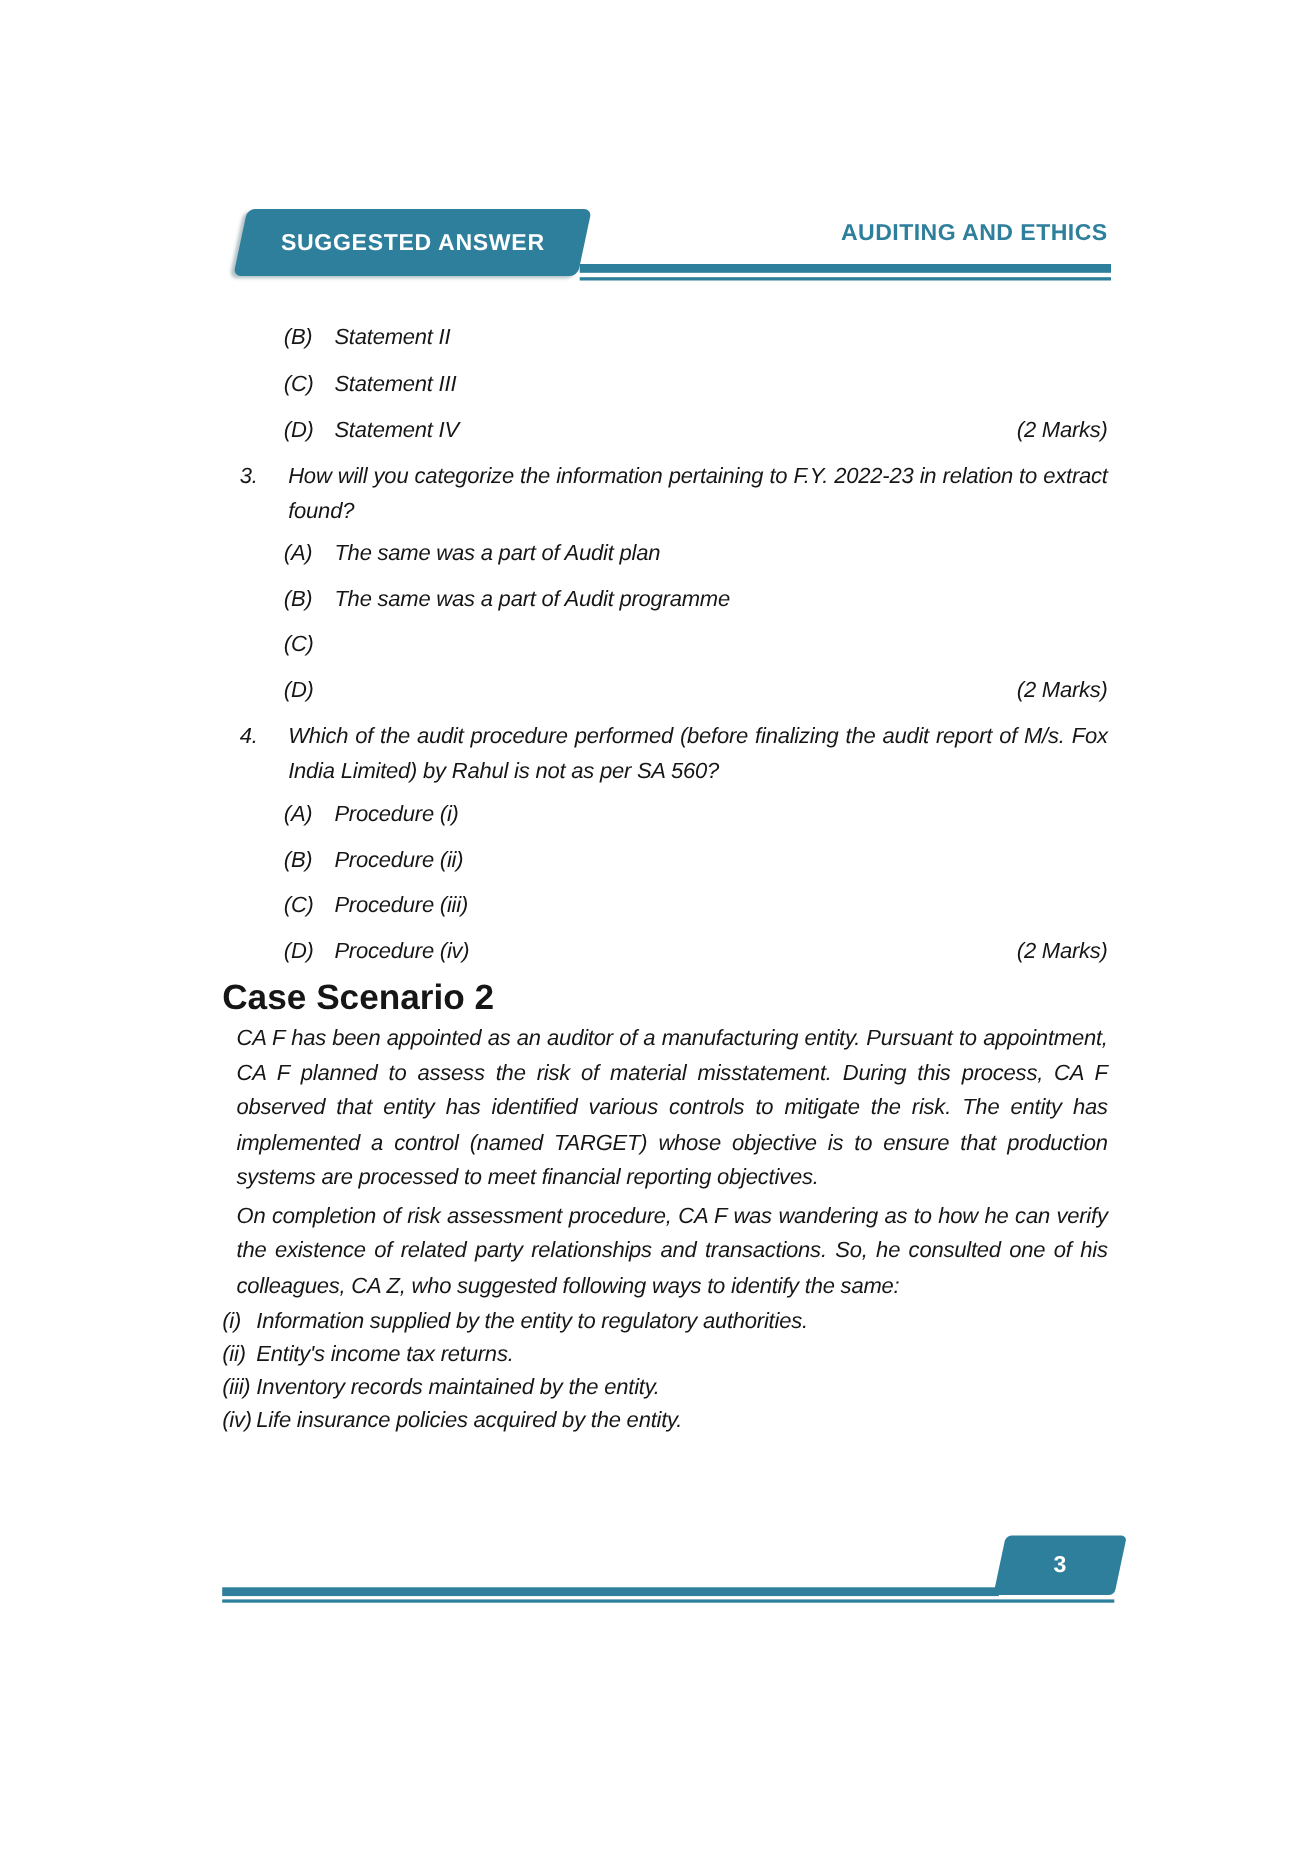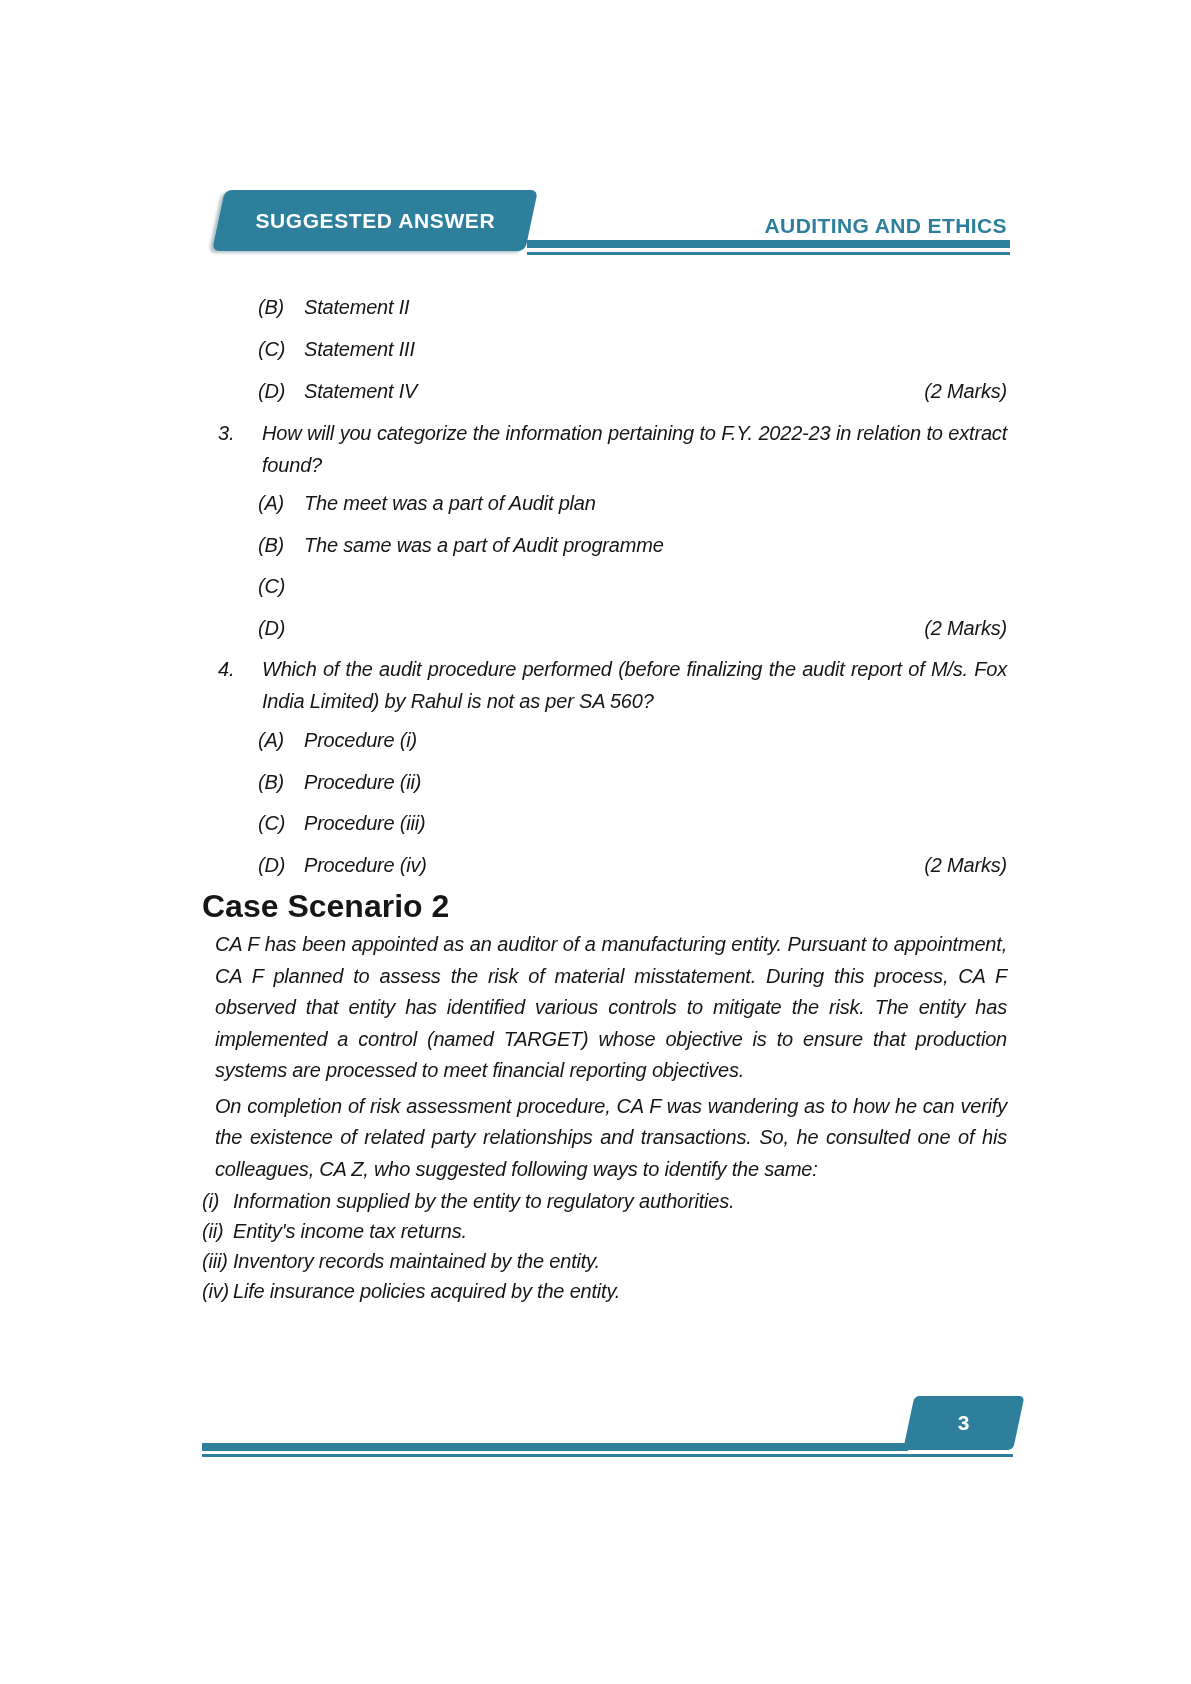--- a/index.html
+++ b/index.html
@@ -22,21 +22,21 @@
     border-radius:7px;
     box-shadow:-3px 2px 3px rgba(40,80,95,0.35);
     display:flex; align-items:center; justify-content:center;
   }
   .banner-label {
     transform:skewX(12deg);
     color:#ffffff; font-weight:bold; font-size:21px;
     letter-spacing:0.6px; white-space:nowrap;
   }
   .subject {
-    position:absolute; right:184px; top:214px;
+    position:absolute; right:184px; top:200px;
     color:#2e7f9c; font-weight:bold; font-size:21px;
     letter-spacing:0.4px; white-space:nowrap;
   }
   .rule-thick { position:absolute; left:527px; top:240px; width:483px; height:8px; background:#2e7f9c; }
   .rule-thin  { position:absolute; left:527px; top:252px; width:483px; height:3px; background:#2e7f9c; }
 
   
   .content {
     position:absolute; left:202px; top:292px; width:805px;
     font-size:20px; font-style:italic; letter-spacing:-0.2px;
@@ -112,21 +112,21 @@
       </div>
     </div>
 
     <div class="q-row">
       <div class="q-num">3.</div>
       <div class="q-text">How will you categorize the information pertaining to F.Y. 2022-23 in relation to extract found?</div>
     </div>
     <div class="q-opts">
       <div class="opt-row">
         <div class="opt-label">(A)</div>
-        <div class="opt-text">The meet was a part of Audit plan</div>
+        <div class="opt-text">The same was a part of Audit plan</div>
       </div>
       <div class="opt-row">
         <div class="opt-label">(B)</div>
         <div class="opt-text">The same was a part of Audit programme</div>
       </div>
       <div class="opt-row">
         <div class="opt-label">(C)</div>
       </div>
       <div class="opt-row">
         <div class="opt-label">(D)</div>

